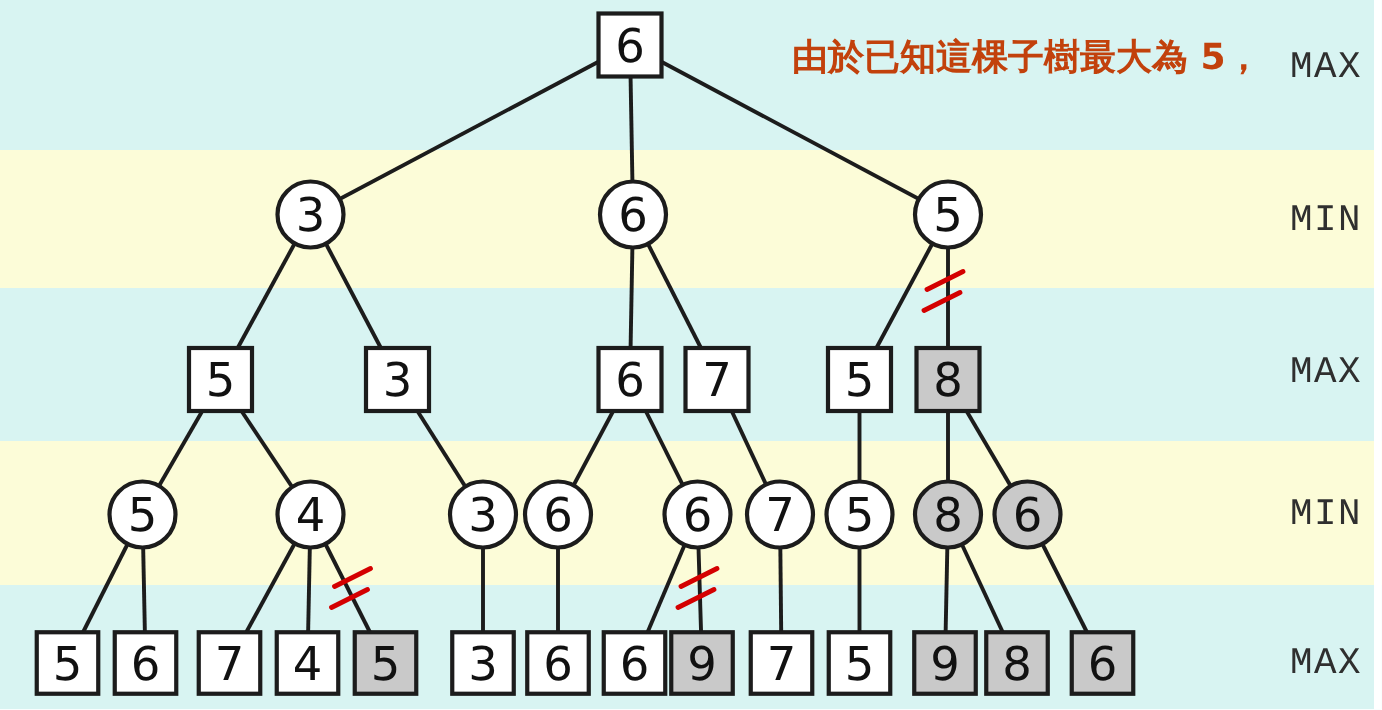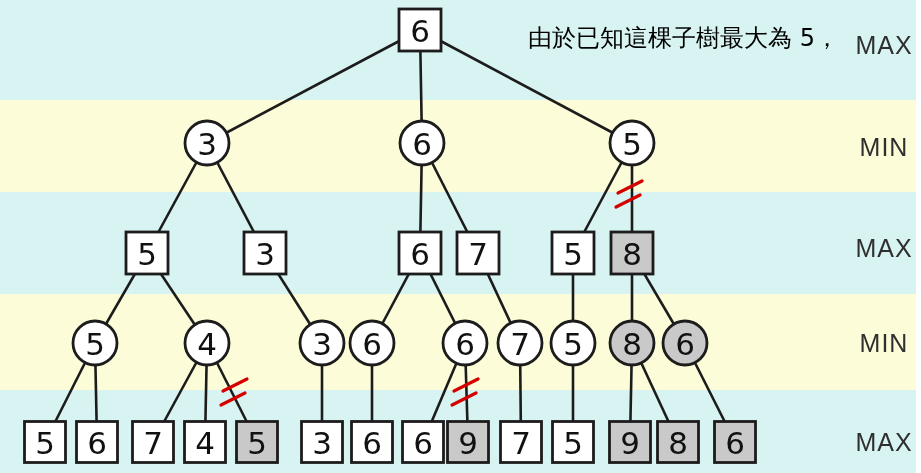--- a/index.html
+++ b/index.html
@@ -3,21 +3,21 @@
 <meta charset="utf-8">
 <style>
   html,body{margin:0;padding:0;background:#ffffff;}
   .stage{
     position:relative;width:921px;height:473px;overflow:hidden;
     font-family:"DejaVu Sans",sans-serif;background:#ffffff;
   }
   .band{position:absolute;left:0;width:100%;}
   .row-label{
     position:absolute;transform:translate(-50%,-50%);
-    font-family:Liberation Sans, sans-serif;
+    font-family:Liberation Mono, monospace;
     font-size:25px;letter-spacing:1px;color:#2f2f2f;white-space:nowrap;
   }
   #tree-svg{position:absolute;left:0;top:0;}
   #tree-svg text{
     font-family:"DejaVu Sans",sans-serif;font-size:31px;fill:#111111;
   }
   .annotation{
     position:absolute;left:528px;top:22px;
     font-size:24px;line-height:33px;white-space:nowrap;
     font-family:"DejaVu Sans",sans-serif;
@@ -134,21 +134,21 @@
       <text x="521" y="442" text-anchor="middle" dominant-baseline="central" dy="0.04em" fill="#111111">7</text>
       <rect x="552.5" y="421.5" width="41" height="41" fill="#ffffff" stroke="#1c1c1c" stroke-width="2.8"></rect>
       <text x="573" y="442" text-anchor="middle" dominant-baseline="central" dy="0.04em" fill="#111111">5</text>
       <rect x="609.5" y="421.5" width="41" height="41" fill="#c9c9c9" stroke="#1c1c1c" stroke-width="2.8"></rect>
       <text x="630" y="442" text-anchor="middle" dominant-baseline="central" dy="0.04em" fill="#111111">9</text>
       <rect x="657.5" y="421.5" width="41" height="41" fill="#c9c9c9" stroke="#1c1c1c" stroke-width="2.8"></rect>
       <text x="678" y="442" text-anchor="middle" dominant-baseline="central" dy="0.04em" fill="#111111">8</text>
       <rect x="714.5" y="421.5" width="41" height="41" fill="#c9c9c9" stroke="#1c1c1c" stroke-width="2.8"></rect>
       <text x="735" y="442" text-anchor="middle" dominant-baseline="central" dy="0.04em" fill="#111111">6</text>
     </svg>
-  <div class="annotation" style="color: #000000;">
+  <div class="annotation" style="color: #c2410c; font-weight: bold;">
     <div>由於已知這棵子樹最大為 5，</div>
   </div>
   <div id="row-labels">
       <div class="row-label" style="left: 884px; top: 45px; color: rgb(47, 47, 47);">MAX</div>
       <div class="row-label" style="left: 884px; top: 147px; color: rgb(47, 47, 47);">MIN</div>
       <div class="row-label" style="left: 884px; top: 248px; color: rgb(47, 47, 47);">MAX</div>
       <div class="row-label" style="left: 884px; top: 343px; color: rgb(47, 47, 47);">MIN</div>
       <div class="row-label" style="left: 884px; top: 442px; color: rgb(47, 47, 47);">MAX</div>
     </div>
   <div class="right-strip" style="background: rgb(255, 255, 255);"></div>

